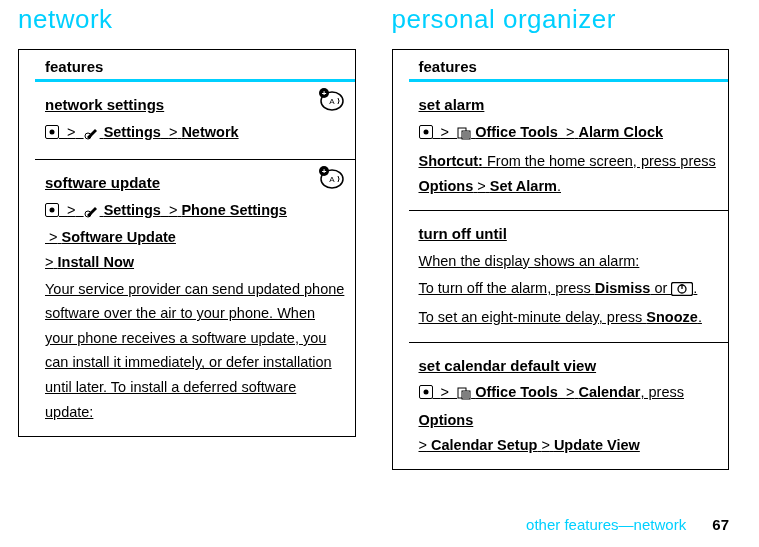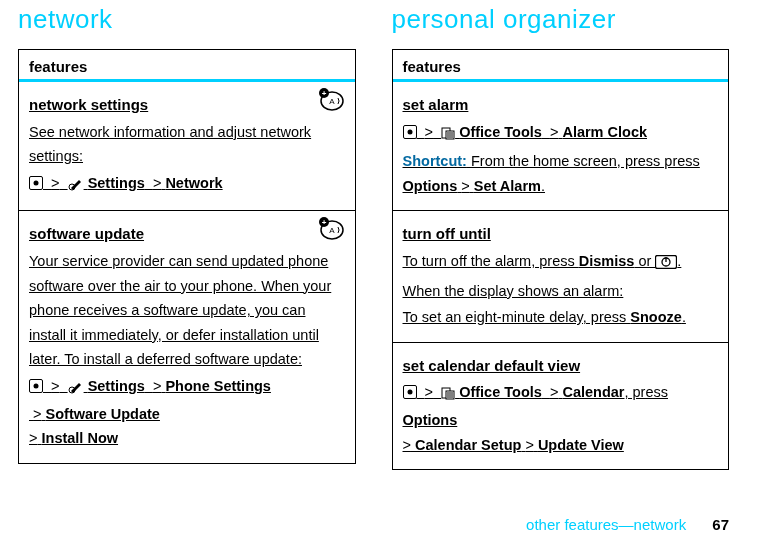--- a/index.html
+++ b/index.html
@@ -21,40 +21,41 @@
   }
   h1 {
     color: #00d0ff;
     font-size: 26px;
     font-weight: 400;
     margin-bottom: 14px;
     letter-spacing: 0.5px;
   }
   .fbox {
     border: 1.5px solid #000;
+    padding-left: 16px;
   }
   .frow {
     padding: 8px 10px 10px 10px;
     border-bottom: 1px solid #000;
     font-size: 14.5px;
     line-height: 1.7;
   }
   .frow:last-child { border-bottom: none; }
   .hrow {
     font-weight: 700;
     padding: 8px 10px 4px 10px;
     font-size: 15px;
     border-bottom: 3px solid #00d0ff;
   }
   .subhead {
     font-weight: 700;
     font-size: 15px;
   }
   .bold { font-weight: 700; font-family: "Arial Narrow", Arial, sans-serif; font-stretch: condensed; }
-  .shortcut { color: #0369a1; font-weight: 700; }
+  .shortcut { color: #000000; font-weight: 700; }
   .badge {
     float: right;
     width: 28px; height: 24px;
     position: relative;
     margin-left: 6px;
     margin-top:-2px;
   }
   .badge svg { width: 28px; height: 24px; }
   .nav-icon {
     display: inline-block;
@@ -109,21 +110,20 @@
         <span class="badge">
           <svg viewBox="0 0 28 24">
               <ellipse cx="15" cy="13" rx="11" ry="9" fill="none" stroke="#000" stroke-width="1.5"></ellipse>
               <circle cx="7" cy="5" r="5" fill="#000"></circle>
               <text x="7" y="8" text-anchor="middle" fill="#fff" font-size="8" font-weight="bold">+</text>
               <text x="15" y="16" text-anchor="middle" font-size="8" fill="#000">A</text>
               <path d="M21 10 q2 3 0 6" fill="none" stroke="#000" stroke-width="1"></path>
             </svg>
         </span>
         <p class="subhead">network settings</p>
-        <p>See network information and adjust network settings:</p>
         <p>
           <span class="nav-icon"></span>
           &nbsp;<span>&gt;</span>&nbsp;
           <span class="gear-icon">
             <svg width="16" height="14" viewBox="0 0 16 14">
                 <path d="M3 11 L11 3 L13 5 L5 13 Z M12 2 l2 2" fill="#000"></path>
                 <circle cx="4" cy="10" r="3" fill="none" stroke="#000"></circle>
               </svg>
           </span>
           <span class="bold">Settings</span>
@@ -135,35 +135,35 @@
         <span class="badge">
           <svg viewBox="0 0 28 24">
               <ellipse cx="15" cy="13" rx="11" ry="9" fill="none" stroke="#000" stroke-width="1.5"></ellipse>
               <circle cx="7" cy="5" r="5" fill="#000"></circle>
               <text x="7" y="8" text-anchor="middle" fill="#fff" font-size="8" font-weight="bold">+</text>
               <text x="15" y="16" text-anchor="middle" font-size="8" fill="#000">A</text>
               <path d="M21 10 q2 3 0 6" fill="none" stroke="#000" stroke-width="1"></path>
             </svg>
         </span>
         <p class="subhead">software update</p>
-        <p>Your service provider can send updated phone software over the air to your phone. When your phone receives a software update, you can install it immediately, or defer installation until later. To install a deferred software update:</p>
         <p>
           <span class="nav-icon"></span>
           &nbsp;<span>&gt;</span>&nbsp;
           <span class="gear-icon">
             <svg width="16" height="14" viewBox="0 0 16 14">
                 <path d="M3 11 L11 3 L13 5 L5 13 Z M12 2 l2 2" fill="#000"></path>
                 <circle cx="4" cy="10" r="3" fill="none" stroke="#000"></circle>
               </svg>
           </span>
           <span class="bold">Settings</span>
           &nbsp;<span>&gt;</span>&nbsp;<span class="bold">Phone Settings</span>
           &nbsp;<span>&gt;</span>&nbsp;<span class="bold">Software Update</span><br>
           <span>&gt;</span>&nbsp;<span class="bold">Install Now</span>
         </p>
+        <p>Your service provider can send updated phone software over the air to your phone. When your phone receives a software update, you can install it immediately, or defer installation until later. To install a deferred software update:</p>
       </div>
     </div>
   </div>
 
   <div class="col">
     <h1>personal organizer</h1>
     <div class="fbox">
       <div class="hrow">features</div>
 
       <div class="frow">
@@ -184,31 +184,31 @@
           &nbsp;<span>&gt;</span>&nbsp;<span class="bold">Alarm Clock</span>
         </p>
         <p>
           <span class="shortcut">Shortcut:</span><span> From the home screen, press press </span><br>
           <span class="bold">Options</span>&nbsp;<span>&gt;</span>&nbsp;<span class="bold">Set Alarm</span><span>.</span>
         </p>
       </div>
 
       <div class="frow">
         <p class="subhead">turn off until</p>
+        <p>When the display shows an alarm:</p>
         <p>
           <span>To turn off the alarm, press </span><span class="bold">Dismiss</span><span> or </span>
           <span class="end-icon">
             <svg width="22" height="14" viewBox="0 0 22 14">
                 <rect x="0.5" y="0.5" width="21" height="13" rx="2" fill="none" stroke="#000" stroke-width="1.3"></rect>
                 <circle cx="11" cy="7" r="4" fill="none" stroke="#000" stroke-width="1.3"></circle>
                 <line x1="11" y1="2" x2="11" y2="7" stroke="#000" stroke-width="1.3"></line>
               </svg>
           </span><span>.</span>
         </p>
-        <p>When the display shows an alarm:</p>
         <p>
           <span>To set an eight-minute delay, press </span><span class="bold">Snooze</span><span>.</span>
         </p>
       </div>
 
       <div class="frow">
         <p class="subhead">set calendar default view</p>
         <p>
           <span class="nav-icon"></span>
           &nbsp;<span>&gt;</span>&nbsp;

